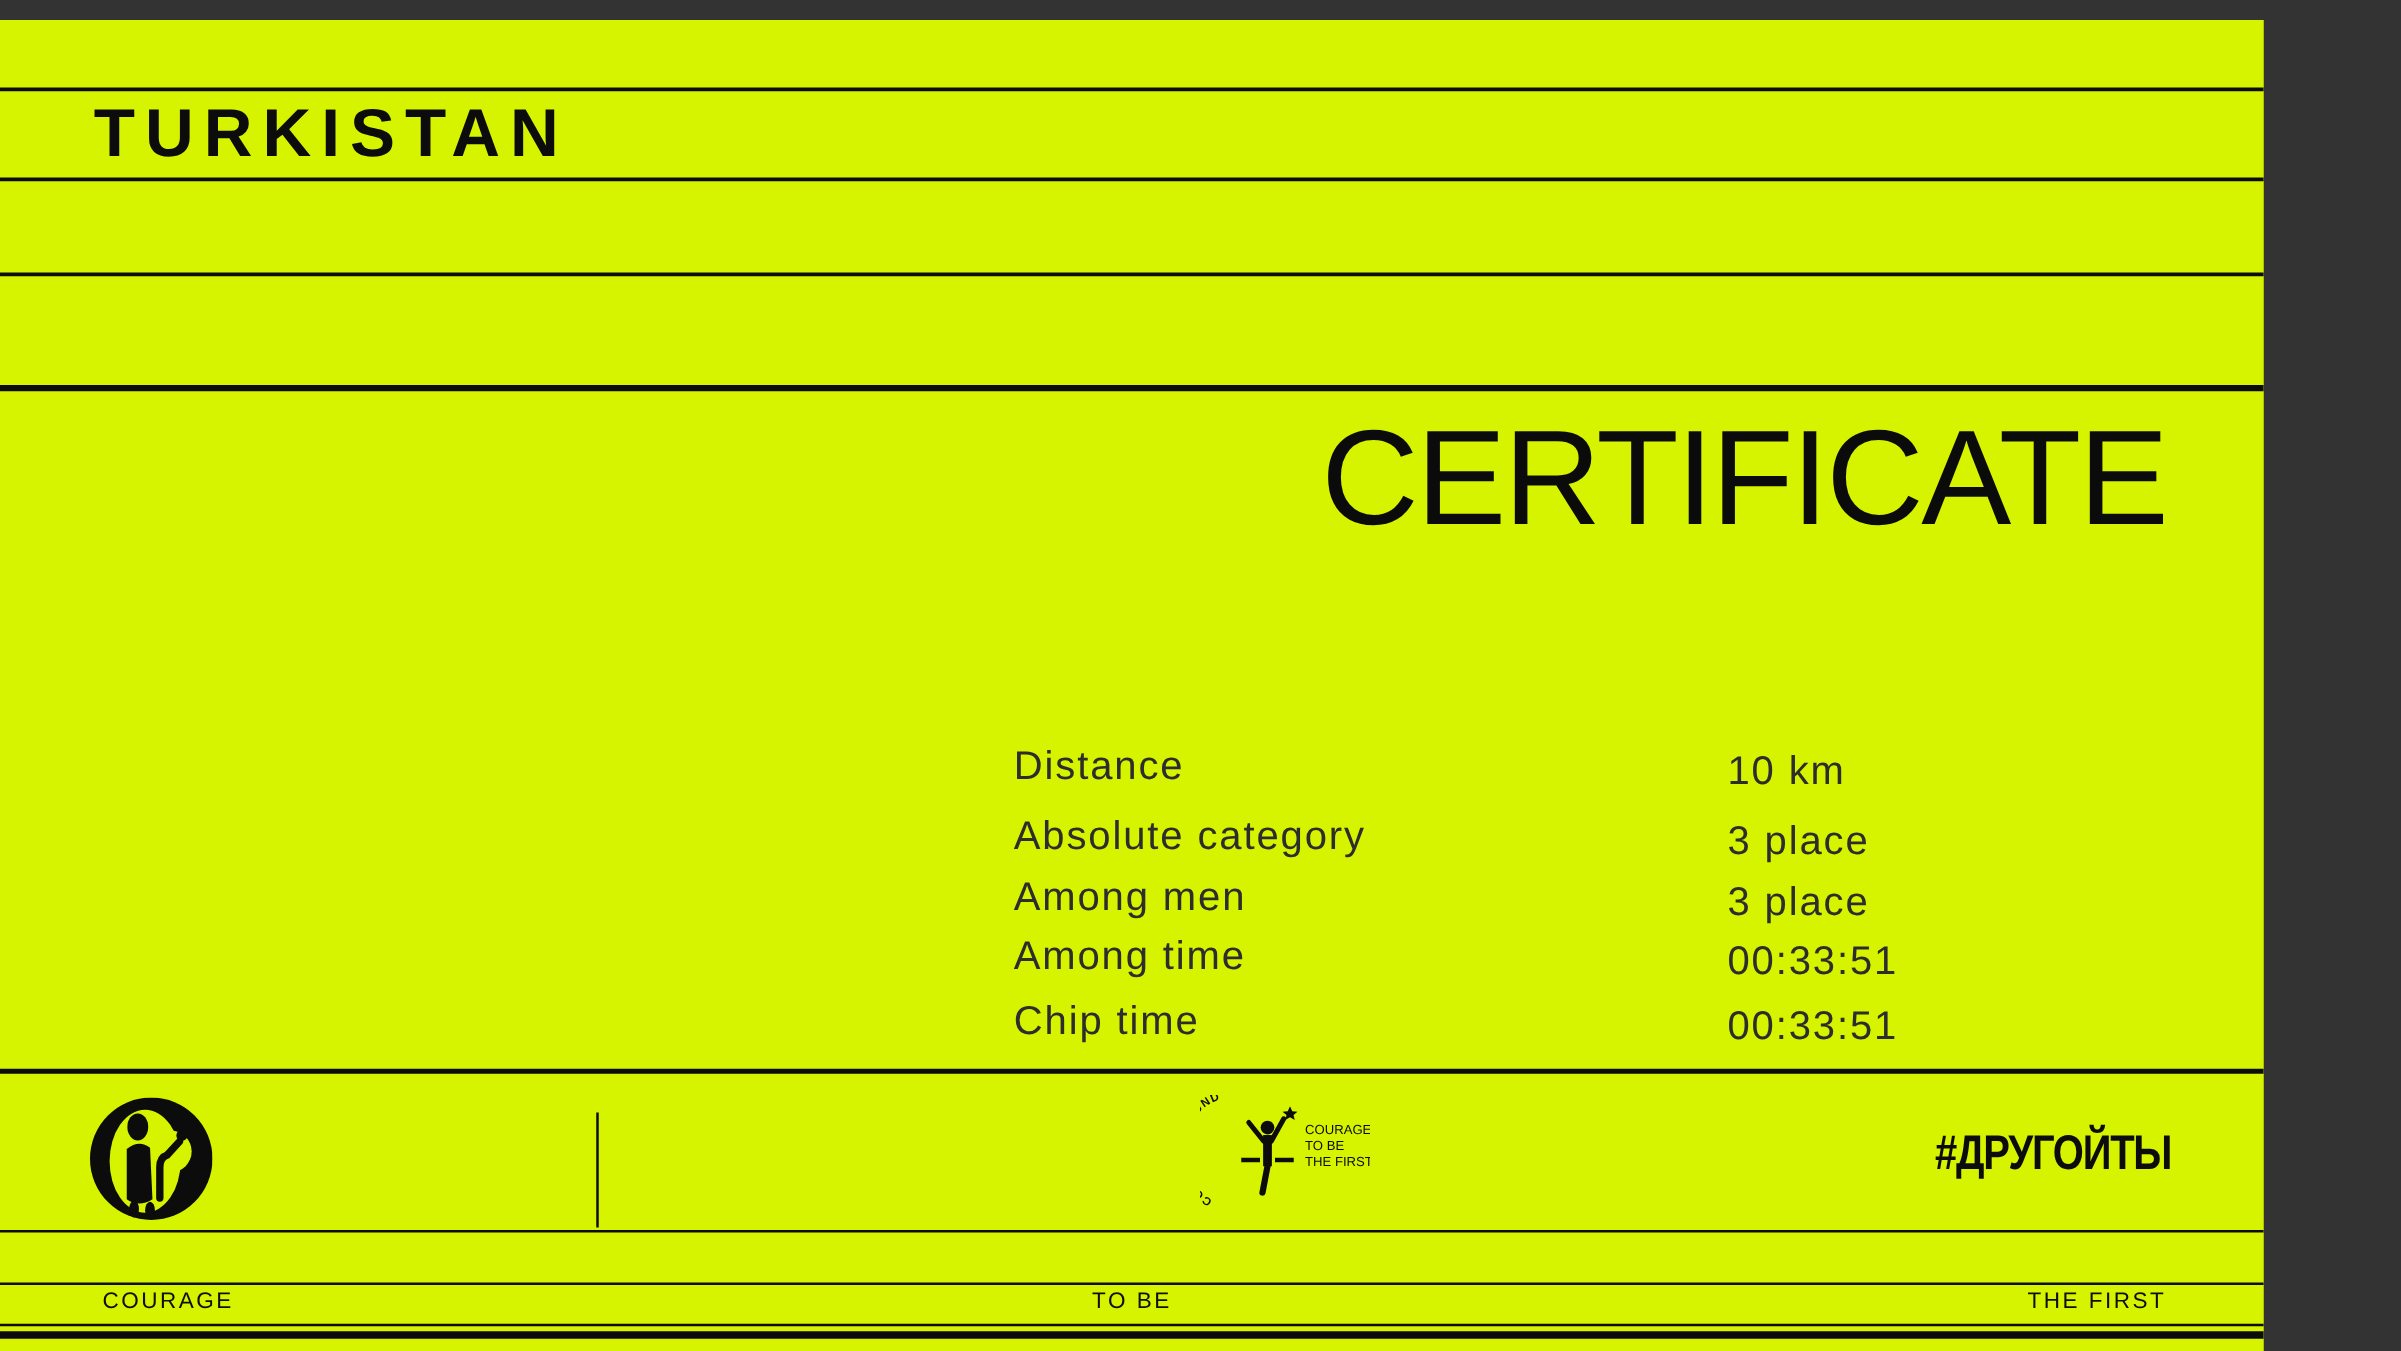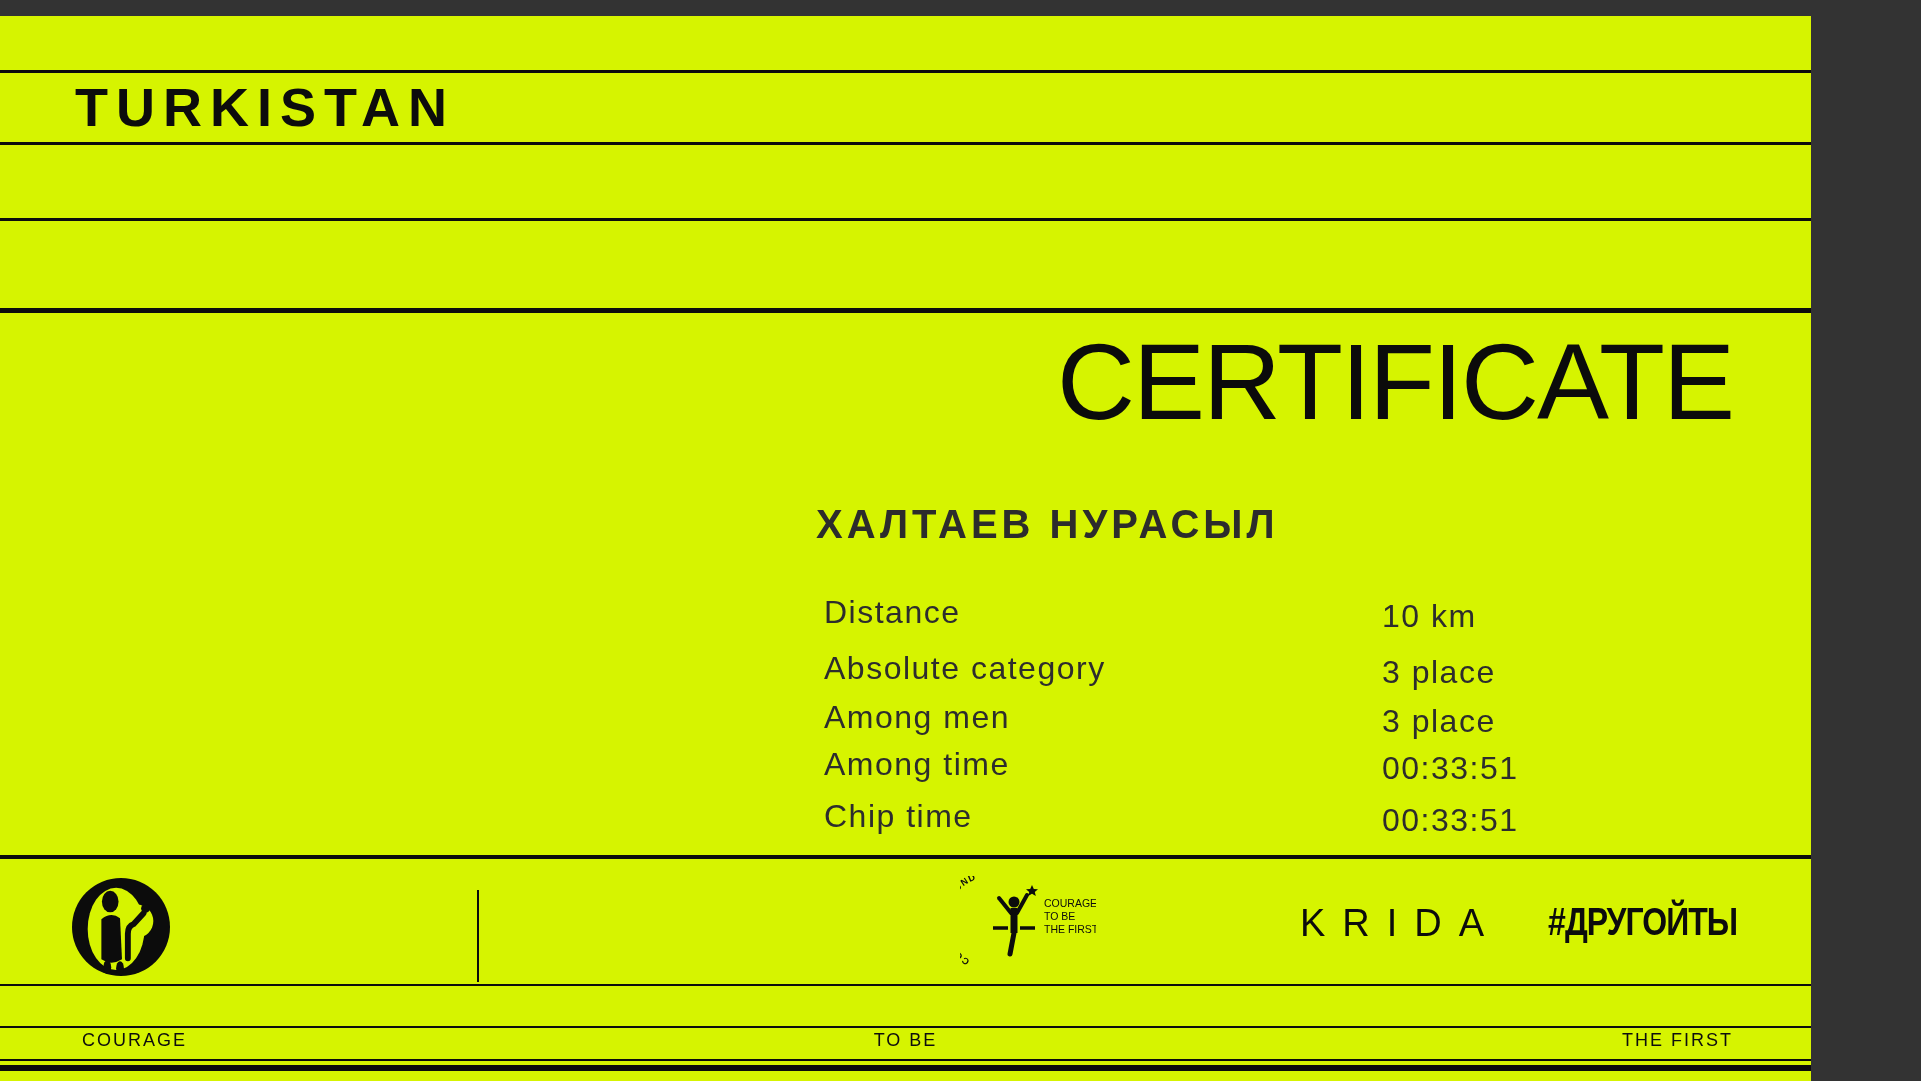--- a/index.html
+++ b/index.html
@@ -24,21 +24,21 @@
     letter-spacing:-2px;white-space:nowrap;color:#0B0B0B;text-align:right;
   }
   
   #recipient{
     position:absolute;left:816px;top:486px;
     font-size:40px;font-weight:700;letter-spacing:4px;
     color:#2C2C2C;white-space:nowrap;
   }
   
   .detail-row{position:absolute;left:810px;width:860px;color:#2D2D2D;font-size:32px;letter-spacing:1.5px;white-space:nowrap;}
-  .detail-label{position:absolute;left:14px;top:0;}
+  .detail-label{position:absolute;left:1px;top:0;}
   .detail-value{position:absolute;left:572px;top:4px;}
   
   .sponsor{position:absolute;}
   #kaspi-word{left:196px;top:877px;font-size:50px;font-weight:700;letter-spacing:-1px;color:#0C0C0C;white-space:nowrap;}
   #kaspi-icon{left:72px;top:862px;width:98px;height:98px;}
   #sponsor-divider{position:absolute;left:477px;top:874px;width:2px;height:92px;background:#0C0C0C;}
   #yessenov{left:584px;top:876px;display:flex;gap:16px;align-items:center;}
   .yessenov-text{font-size:14px;font-weight:700;line-height:17px;letter-spacing:0.3px;white-space:nowrap;}
   #krida{left:1300px;top:886px;font-size:38px;font-weight:100;letter-spacing:17px;white-space:nowrap;}
   #hashtag{right:74px;top:888px;font-size:32px;font-weight:700;letter-spacing:-1px;transform:scaleY(1.22);transform-origin:center;white-space:nowrap;}
@@ -62,21 +62,20 @@
   <div class="hline" style="top:839px;height:4px;"></div>
   <div class="hline" style="top:968px;height:2px;"></div>
   <div class="hline" style="top:1010px;height:2px;"></div>
   <div class="hline" style="top:1043px;height:2px;"></div>
   <div class="hline" style="top:1049px;height:6px;"></div>
 
   <div id="turkistan" class="title-band">TURKISTAN</div>
 
   <div id="heading">CERTIFICATE</div>
 
-  <div id="recipient">ХАЛТАЕВ НУРАСЫЛ</div>
 
   <div class="detail-row" style="top:578px;">
     <span class="detail-label">Distance</span>
     <span class="detail-value">10 km</span>
   </div>
   <div class="detail-row" style="top:634px;">
     <span class="detail-label">Absolute category</span>
     <span class="detail-value">3 place</span>
   </div>
   <div class="detail-row" style="top:683px;">
@@ -123,21 +122,20 @@
       <path d="M33,52 H48 M60,52 H75" stroke-width="3.5" fill="none"></path>
       <path d="M54,57 L50,78" stroke-width="5" fill="none" stroke-linecap="round"></path>
     </g>
     <g font-size="10.5" font-weight="500" fill="#0C0C0C">
       <text x="84" y="31">COURAGE</text>
       <text x="84" y="44">TO BE</text>
       <text x="84" y="57">THE FIRST!</text>
     </g>
   </svg>
 
-  <div id="krida" class="sponsor">KRIDA</div>
 
   <div id="hashtag" class="sponsor">#ДРУГОЙТЫ</div>
 
   <div id="slogan-left" class="slogan">COURAGE</div>
   <div id="slogan-center" class="slogan">TO BE</div>
   <div id="slogan-right" class="slogan">THE FIRST</div>
 
 </div>
 
 </body></html>

